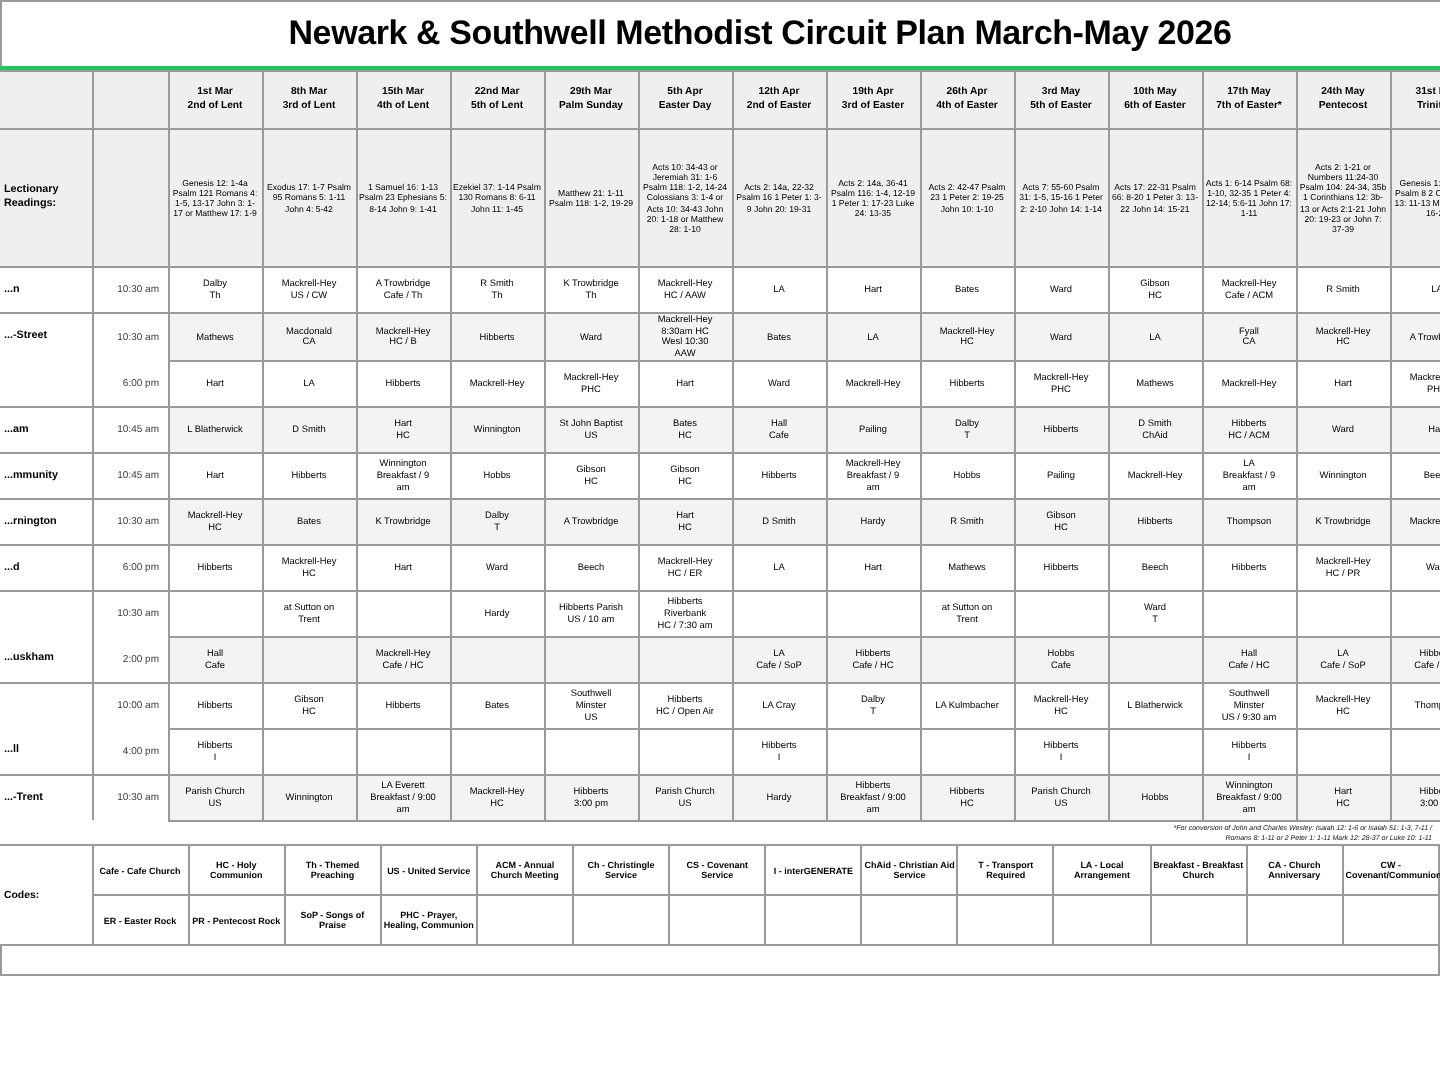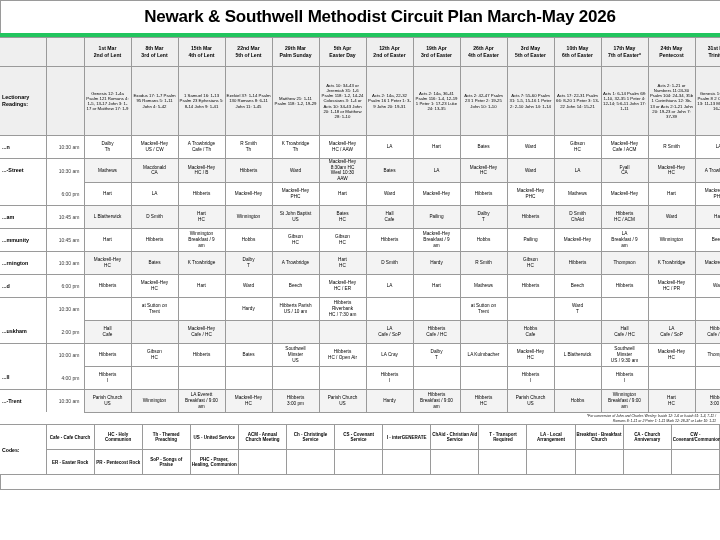--- a/index.html
+++ b/index.html
@@ -6,21 +6,21 @@
   body{
     width:720px;height:540px;overflow:hidden;
     background:#ffffff;
     font-family:"Liberation Sans", sans-serif;
     color:#000;
   }
   #sheet{width:720px;height:540px;position:relative;background:#fff;}
 
   
   .title-band{
-    height:32px;border-top:1px solid #9a9a9a;border-bottom:4px solid #22c55e;
+    height:32px;border-top:1px solid #9a9a9a;border-bottom:2px solid #22c55e;
     display:flex;align-items:center;justify-content:center;background:#fff;
     position:relative;
   }
   .title-band:before{content:"";position:absolute;left:0;top:0;bottom:0;width:1px;background:#9a9a9a;}
   .title-text{
     font-size:17px;font-weight:bold;letter-spacing:-0.2px;white-space:nowrap;
     margin-left:40px;
   }
 
   

